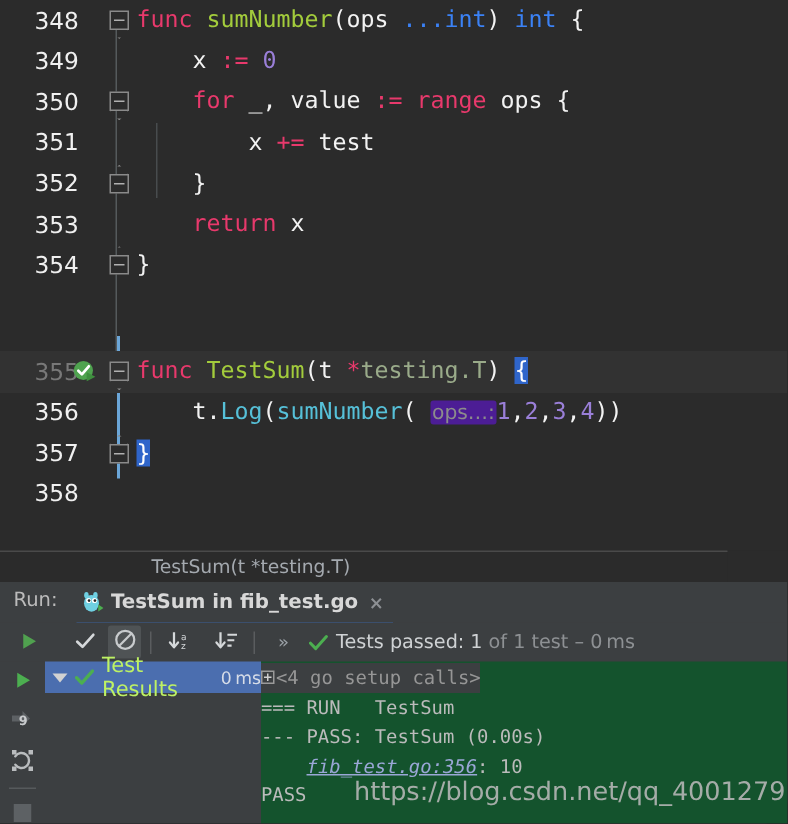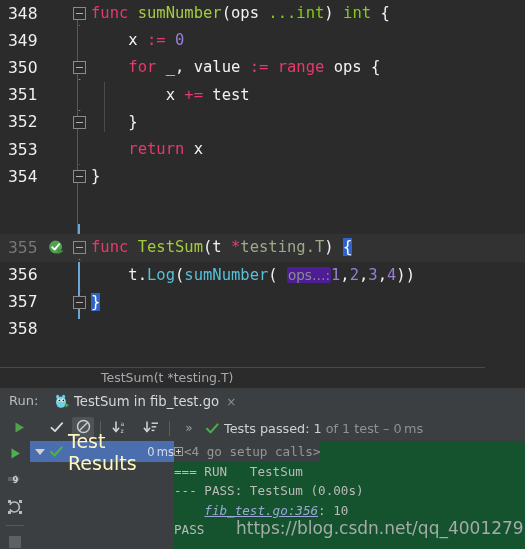--- a/index.html
+++ b/index.html
@@ -35,21 +35,21 @@
     align-items: center;
     white-space: pre;
   }
   .row.current { background: #323232; margin-top: 44px; }
   .row.current .ln { color: #787878; }
 
   .gutter-num {
     width: 46px;
     flex: 0 0 46px;
     text-align: left;
-    padding-left: 8px;
+    padding-left: 23px;
     box-sizing: border-box;
     font-family: "DejaVu Sans", sans-serif;
     font-size: 15.5px;
     color: #f0f0f0;
   }
   .gutter-icon {
     width: 22px; flex: 0 0 22px;
     position: relative; height: 27.2px;
   }
   .gutter-fold {
@@ -64,21 +64,21 @@
     color: #a9b7c6;
     position: relative;
     flex: 1 1 auto;
     padding-left: 1px;
   }
 
   
   .kw   { color: #e8396c; }
   .fn   { color: #a3cc3c; }
   .plain{ color: #f2f2f2; }
-  .typ  { color: #84cc16; }
+  .typ  { color: #3b82f6; }
   .num  { color: #9a7fd8; }
   .op   { color: #e8396c; }
   .brace{ color: #f2f2f2; }
   .mth  { color: #56c0d8; }
   .tparam { color: #9aab8a; }
   .star { color: #e8396c; }
 
   .sel { background:#2f65ca; color:#ffffff; }
 
   .hint {
@@ -186,20 +186,21 @@
   .run-label {
     position: absolute; left: 9px; top: 5px;
     font-size: 13px; color: #bbbbbb;
   }
   .run-tab {
     position: absolute; left: 51px; top: 0px;
     height: 27px;
     display: flex; align-items: center;
     border-bottom: 4px solid #3b82f6;
     padding: 0 6px 0 4px;
+    font-weight: bold;
   }
   .gopher {
     width: 14px; height: 15px;
     position: relative; margin-right: 5px;
     flex: 0 0 14px;
   }
   .run-tab-title {
     font-size: 13.2px; color: #d8d8d8;
   }
   .tab-close {
@@ -263,21 +264,21 @@
     background: #4b6eaf;
     padding-left: 5px;
   }
   .tri {
     width: 0; height: 0;
     border-left: 5px solid transparent;
     border-right: 5px solid transparent;
     border-top: 6px solid #d2d2d2;
     margin-right: 5px;
   }
-  .tree-label { font-size: 19px; color: #fef9c3; }
+  .tree-label { font-size: 14px; color: #bef264; }
   .tree-time  { font-size: 11.5px; color: #d7dde8; margin-left: 5px; }
 
   
   .console {
     position: absolute; left: 174px; top: 53px;
     width: 351px; height: 108px;
     background: #14532d;
     overflow: hidden;
     font-family: "DejaVu Sans Mono", monospace;
     font-size: 12.6px;

